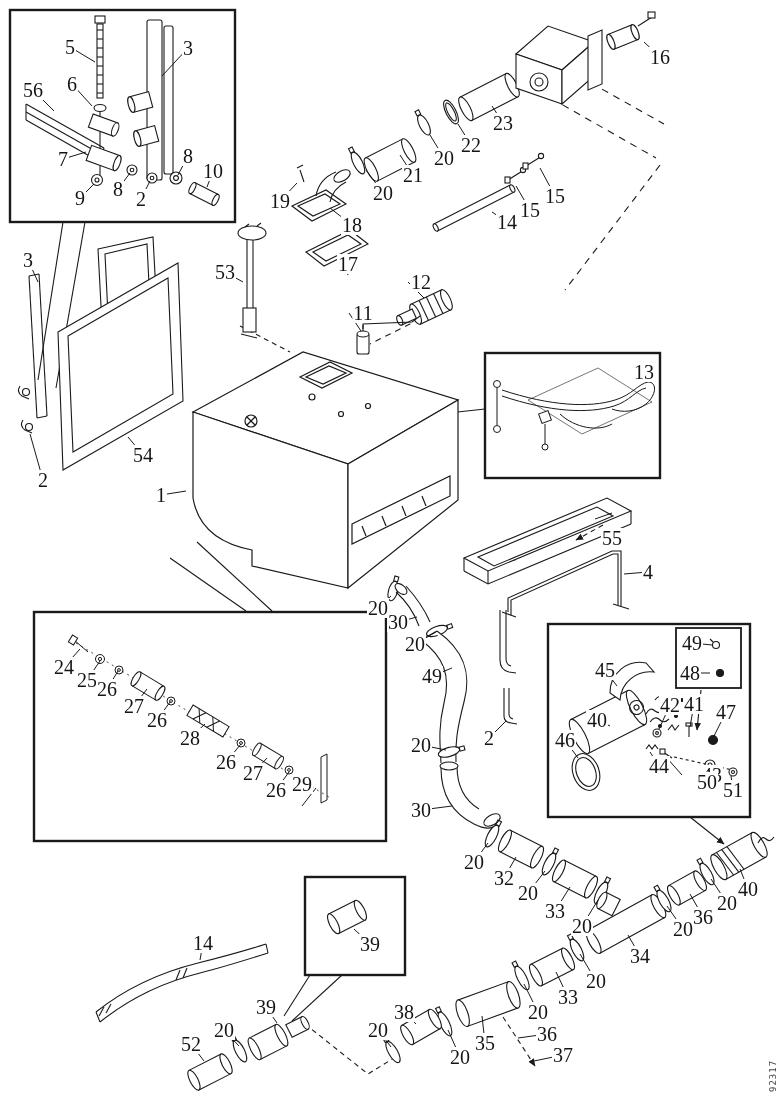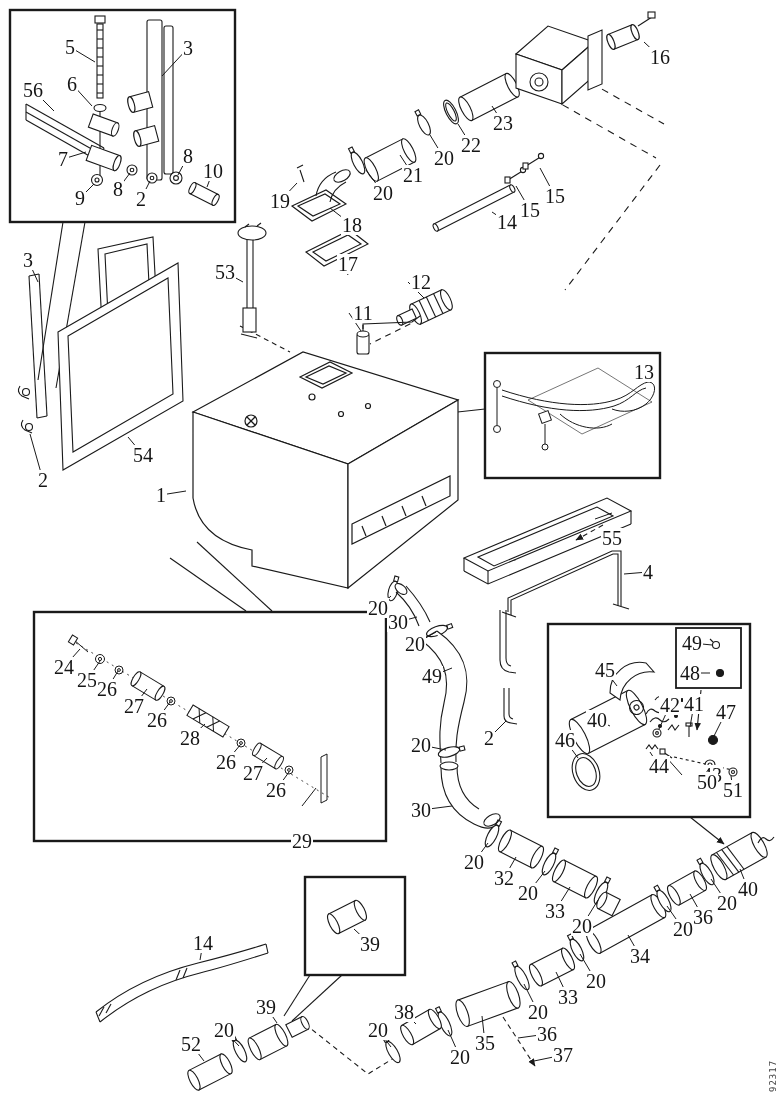--- a/index.html
+++ b/index.html
@@ -648,21 +648,21 @@
       <div class="plabel" style="left: 421px; top: 810px;">30</div>
       <div class="plabel" style="left: 64px; top: 667px;">24</div>
       <div class="plabel" style="left: 87px; top: 680px;">25</div>
       <div class="plabel" style="left: 107px; top: 689px;">26</div>
       <div class="plabel" style="left: 134px; top: 706px;">27</div>
       <div class="plabel" style="left: 157px; top: 720px;">26</div>
       <div class="plabel" style="left: 190px; top: 738px;">28</div>
       <div class="plabel" style="left: 226px; top: 762px;">26</div>
       <div class="plabel" style="left: 253px; top: 773px;">27</div>
       <div class="plabel" style="left: 276px; top: 790px;">26</div>
-      <div class="plabel" style="left: 302px; top: 841px;">29</div>
+      <div class="plabel" style="left: 302px; top: 784px;">29</div>
       <div class="plabel" style="left: 692px; top: 643px;">49</div>
       <div class="plabel" style="left: 690px; top: 673px;">48</div>
       <div class="plabel" style="left: 605px; top: 670px;">45</div>
       <div class="plabel" style="left: 597px; top: 720px;">40</div>
       <div class="plabel" style="left: 565px; top: 740px;">46</div>
       <div class="plabel" style="left: 670px; top: 705px;">42</div>
       <div class="plabel" style="left: 694px; top: 704px;">41</div>
       <div class="plabel" style="left: 726px; top: 712px; text-align: center;">47</div>
       <div class="plabel" style="left: 659px; top: 766px;">44</div>
       <div class="plabel" style="left: 712px; top: 775px;">43</div>

